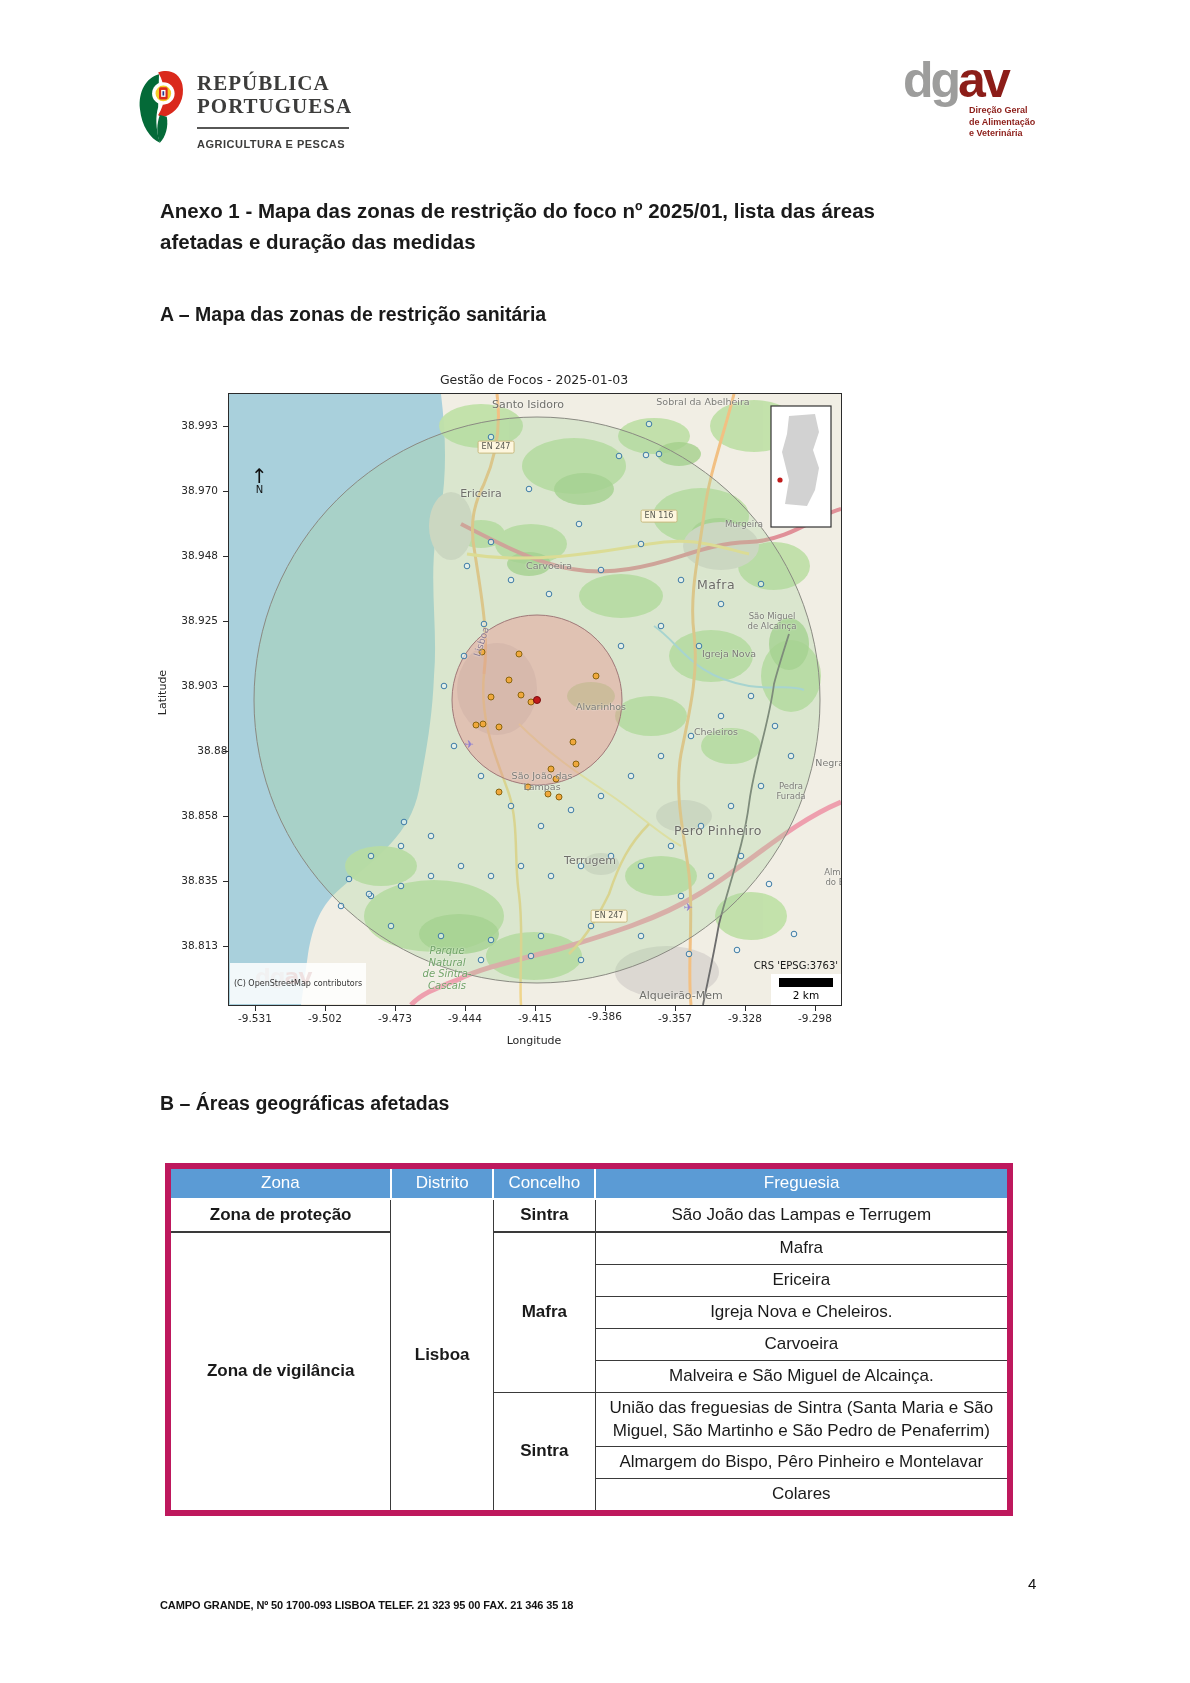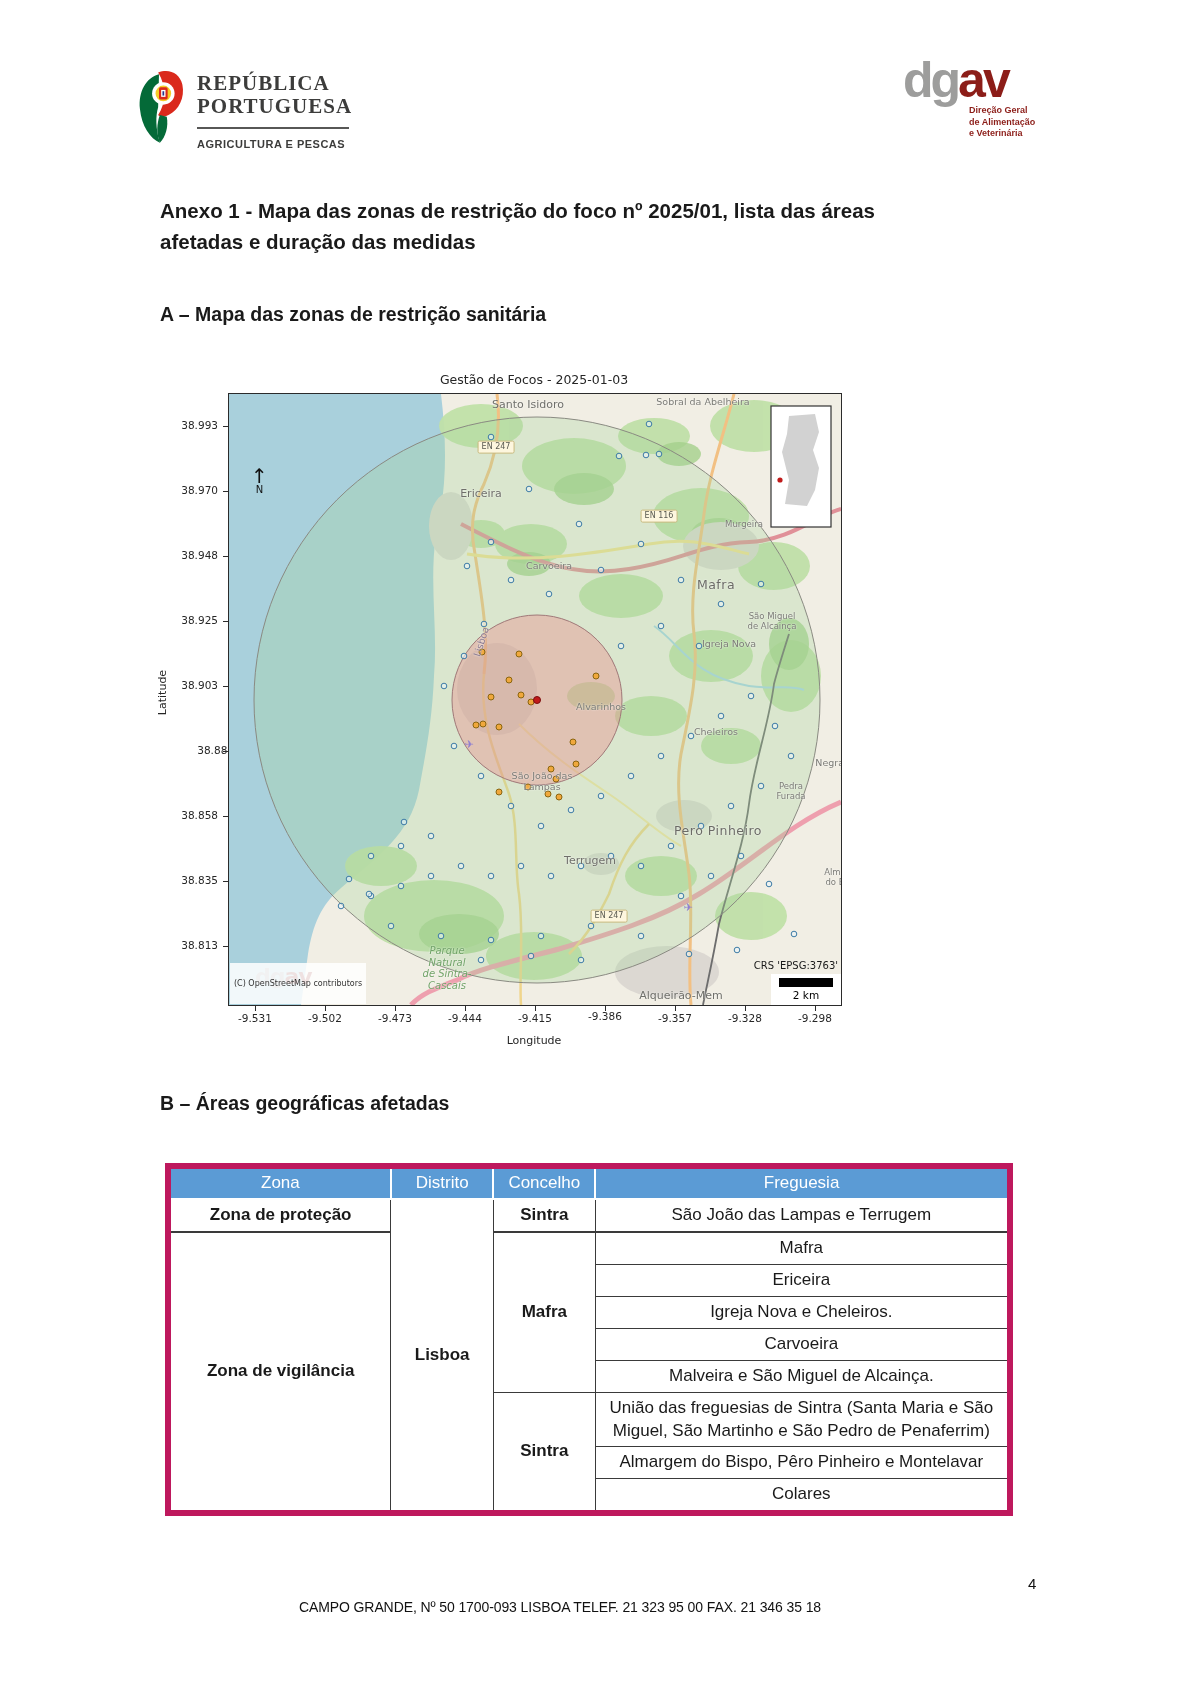--- a/index.html
+++ b/index.html
@@ -66,22 +66,22 @@
   table.zones{border-collapse:collapse;width:848px;table-layout:fixed;font-size:17px;}
   table.zones td,table.zones th{border:1px solid #3a3a3a;text-align:center;vertical-align:middle;
         padding:4px 6px;line-height:1.35;}
   table.zones th{background:#5b9bd5;color:#fff;font-weight:400;border:2px solid #fff;font-size:17px;
         padding:3px 6px;}
   table.zones{border:6px solid #be185d;}
   .col-zona{width:217px;} .col-distrito{width:100px;} .col-concelho{width:99px;} .col-freg{width:404px;}
   .bold{font-weight:700;}
   tr.prot td{border-bottom:2px solid #3a3a3a;}
   
-  .footer{position:absolute;left:160px;top:1599px;width:800px;text-align:center;font-size:14px;
-        font-weight:400;letter-spacing:-.1px;color:#111;}
+  .footer{position:absolute;left:160px;top:1599px;width:800px;font-size:11px;
+        font-weight:700;letter-spacing:-.1px;color:#111;}
   .pagenum{position:absolute;left:1028px;top:1575px;font-size:15px;color:#111;}
 </style>
 </head>
 <body>
 
 <div class="page">
 
   <div class="gov-logo">
     <svg width="52" height="86" viewBox="0 0 60 96">
       <path d="M30,8 C15,12 6,28 8,48 C10,68 20,82 31,87 C26,70 26,56 29,46 Z" fill="#046a38"></path>
@@ -327,21 +327,21 @@
 
       <div id="label-layer">
           <div class="map-label lg" style="left: 299px; top: 11px;">Santo Isidoro</div>
           <div class="map-label" style="left: 474px; top: 8px;">Sobral da Abelheira</div>
           <div class="map-label lg" style="left: 252px; top: 100px;">Ericeira</div>
           <div class="map-label sm" style="left: 515px; top: 131px;">Murgeira</div>
           <div class="map-label" style="left: 320px; top: 172px;">Carvoeira</div>
           <div class="map-label xl" style="left: 487px; top: 191px;">Mafra</div>
           <div class="map-label sm" style="left: 543px; top: 228px;">São Miguel
 de Alcainça</div>
-          <div class="map-label" style="left: 500px; top: 250px;">Igreja Nova</div>
+          <div class="map-label" style="left: 500px; top: 260px;">Igreja Nova</div>
           <div class="map-label rot" style="left: 253px; top: 248px;">Lisboa</div>
           <div class="map-label" style="left: 372px; top: 313px;">Alvarinhos</div>
           <div class="map-label" style="left: 487px; top: 338px;">Cheleiros</div>
           <div class="map-label" style="left: 602px; top: 369px;">Negrai</div>
           <div class="map-label" style="left: 313px; top: 388px;">São João das
 Lampas</div>
           <div class="map-label sm" style="left: 562px; top: 398px;">Pedra Furada</div>
           <div class="map-label xl" style="left: 489px; top: 437px;">Pero Pinheiro</div>
           <div class="map-label lg" style="left: 361px; top: 467px;">Terrugem</div>
           <div class="map-label sm" style="left: 606px; top: 484px;">Alma

